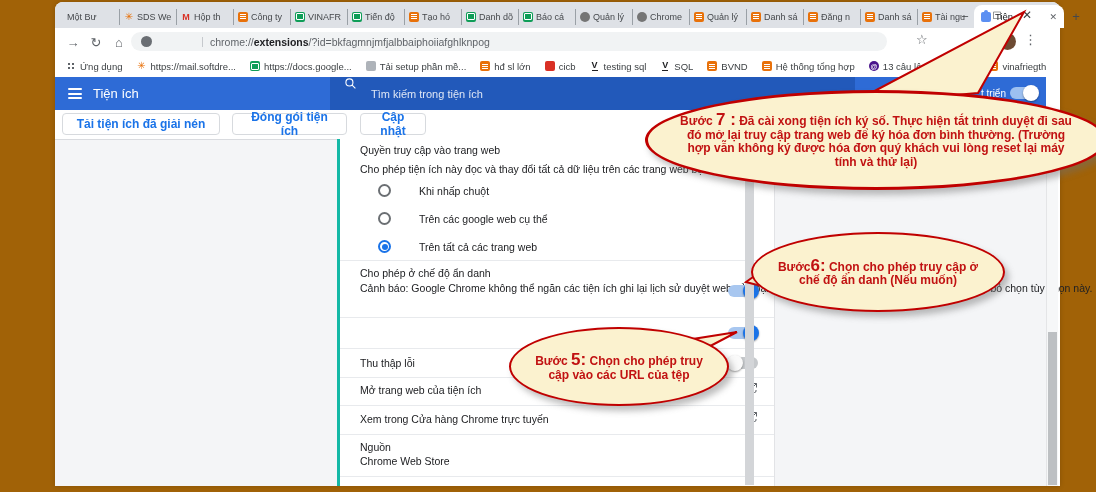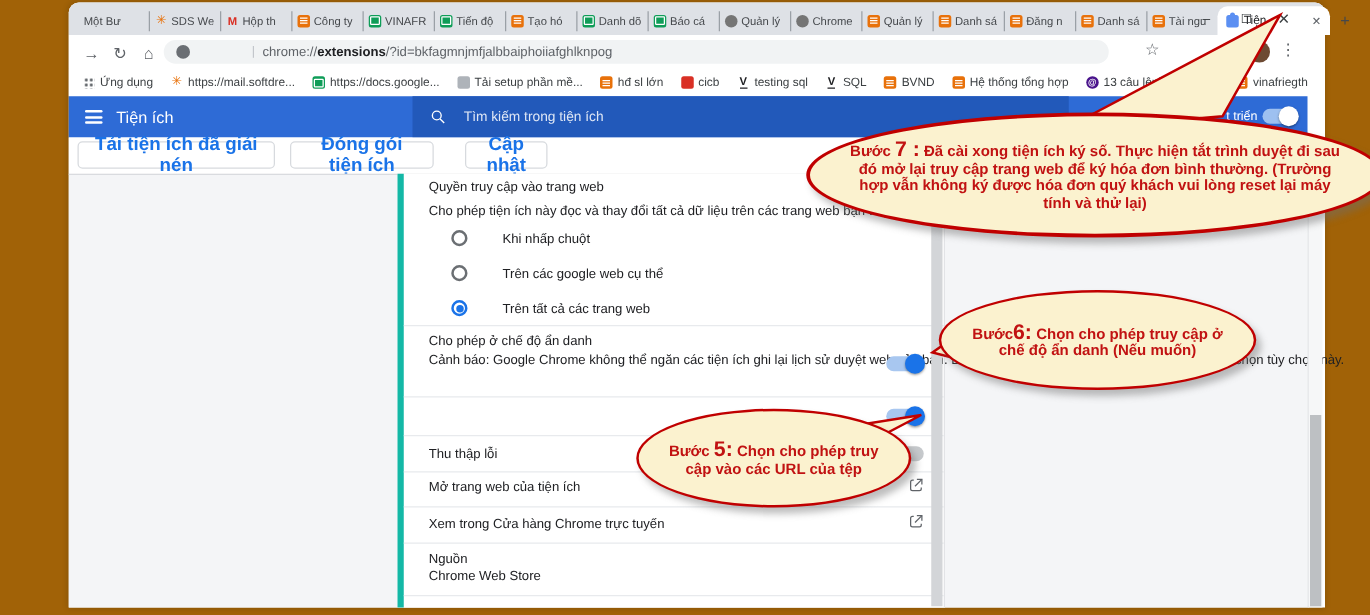--- a/index.html
+++ b/index.html
@@ -58,41 +58,41 @@
   .icon-grid{background-image:radial-gradient(#5f6368 1px,transparent 1.3px);background-size:4px 4px;background-position:0 0;border-radius:0;width:9px;height:9px;}
   .icon-docfile{background:#aeb3b9;}
   .icon-puzzle{background:#5b8ff2;}
   .icon-puzzle::after{content:"";position:absolute;top:-2px;left:3px;width:4px;height:4px;border-radius:50%;background:#5b8ff2;}
 
   
   .bluehdr{left:55px;top:77px;width:991px;height:33px;background:#2e6bd6;}
   .burger{position:absolute;left:13px;top:11px;width:14px;height:11px;display:flex;flex-direction:column;justify-content:space-between;}
   .burger span{height:2px;background:#fff;border-radius:1px;}
   .hdrtitle{position:absolute;left:38px;top:9px;font-size:13px;color:#fff;}
-  .hdrsearch{position:absolute;left:275px;top:0;width:525px;height:33px;background:#2259ba;display:flex;align-items:center;gap:12px;padding-left:14px;box-sizing:border-box;}
+  .hdrsearch{position:absolute;left:275px;top:0;width:525px;height:33px;background:#2259ba;display:flex;gap:12px;padding-left:14px;box-sizing:border-box;}
   .hsearch-input{background:transparent;border:none;outline:none;color:#fff;font-size:11px;width:420px;font-family:inherit;}
   .hsearch-input::placeholder{color:rgba(255,255,255,.85);}
   .devlbl{position:absolute;right:40px;top:11px;font-size:10px;color:#fff;}
   
   .tgl{width:30px;height:12px;border-radius:6px;position:relative;flex:0 0 auto;}
   .tgl .knob{position:absolute;width:16px;height:16px;border-radius:50%;top:-2px;box-shadow:0 1px 2px rgba(0,0,0,.4);}
   .tgl.on{background:#a8c7f0;} .tgl.on .knob{right:-1px;background:#1a73e8;}
   .tgl.off{background:#c6c9cc;} .tgl.off .knob{left:-1px;background:#fafafa;}
   .tgl.hdr{position:absolute;right:8px;top:10px;width:28px;}
   .tgl.hdr.on{background:#9dc0f0;} .tgl.hdr.on .knob{background:#fff;}
 
   
   .btnrow{left:55px;top:110px;width:991px;height:29px;background:#fff;}
   .abtn{position:absolute;top:3px;height:22px;border:1px solid #d7dade;border-radius:4px;background:#fff;color:#1a73e8;
-        font-size:15px;font-weight:700;display:flex;align-items:center;justify-content:center;padding:0 10px;font-family:inherit;}
-  .abtn1{left:7px;width:158px;} .abtn2{left:177px;width:115px;} .abtn3{left:317px;width:66px;}
+        font-size:12px;font-weight:700;display:flex;align-items:center;justify-content:center;padding:0 10px;font-family:inherit;}
+  .abtn1{left:7px;width:158px;} .abtn2{left:177px;width:115px;} .abtn3{left:305px;width:66px;}
 
   
   .contentbg{left:55px;top:139px;width:991px;height:347px;background:#f4f5f7;border-top:1px solid #d9dbdf;}
-  .card{left:318px;top:139px;width:438px;height:347px;background:#fff;border-left:5px solid #14b8a6;border-right:1px solid #e2e3e6;}
+  .card{left:337px;top:139px;width:438px;height:347px;background:#fff;border-left:3px solid #14b8a6;border-right:1px solid #e2e3e6;}
   .card .txt{position:absolute;left:20px;color:#202124;font-size:10.5px;white-space:nowrap;}
   .sect{top:5px;color:#4d5156;}
   .sadesc{top:24px;}
   #site-access-options{position:absolute;top:44px;left:20px;right:20px;}
   .opt-row{height:15px;margin-bottom:13px;display:flex;align-items:center;gap:28px;padding-left:18px;}
   .opt-label{font-size:10.5px;color:#202124;}
   .radio{width:13px;height:13px;border:2px solid #6b6f73;border-radius:50%;box-sizing:border-box;position:relative;flex:0 0 auto;}
   .radio.sel{border-color:#1a73e8;}
   .radio.sel::after{content:"";position:absolute;inset:1.5px;background:#1a73e8;border-radius:50%;}
   .cdiv{position:absolute;left:0;right:0;height:1px;background:#e8eaed;}

